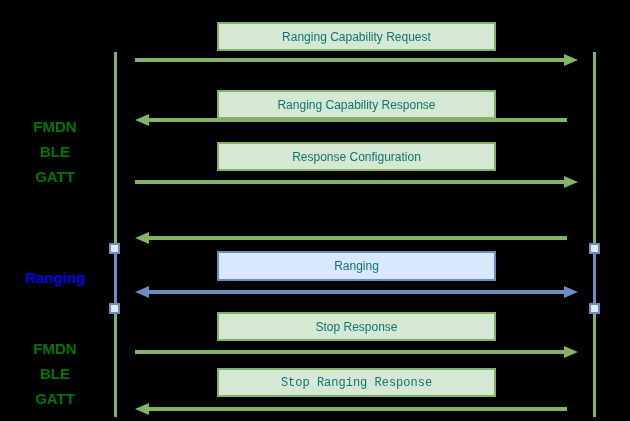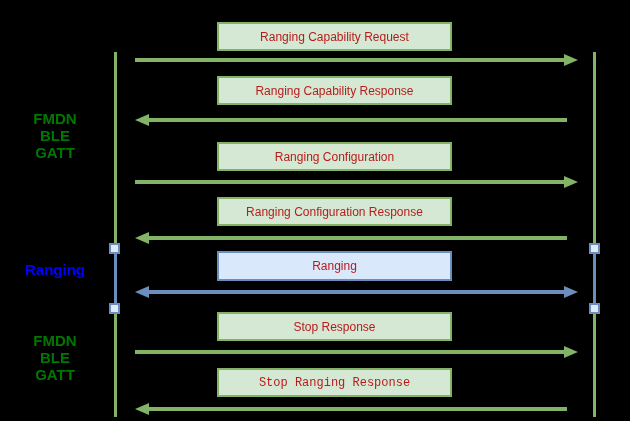--- a/index.html
+++ b/index.html
@@ -15,21 +15,21 @@
   
   .side-label {
     position: absolute;
     left: 10px;
     width: 90px;
     text-align: center;
     font-weight: bold;
     font-size: 15px;
     line-height: 17px;
   }
-  .side-label span { display: block; }
+  .side-label span { display: block; margin-top: 8px; }
   .side-label.green { color: #007700; }
   .side-label.blue  { color: #0000ff; }
   .sl-1 { top: 110px; }
   .sl-2 { top: 261px; }
   .sl-3 { top: 332px; }
 
   
   .lifeline {
     position: absolute;
     top: 52px;
@@ -60,34 +60,34 @@
   }
   .act.l { left: 109px; }
   .act.r { left: 589px; }
   .act.t { top: 243px; }
   .act.b { top: 303px; }
 
   
   .msg-box {
     position: absolute;
     left: 217px;
-    width: 235px;
+    width: 279px;
     height: 29px;
     box-sizing: border-box;
     border: 2px solid;
     display: flex;
     align-items: center;
     justify-content: center;
     font-size: 12px;
-    color: #b91c1c;
+    color: #0f766e;
   }
   .msg-box.green { background: #d5e8d4; border-color: #82b366; }
   .msg-box.blue  { background: #dae8fc; border-color: #6c8ebf; height: 30px; }
   .mb-1 { top: 22px; }
-  .mb-2 { top: 76px; }
+  .mb-2 { top: 90px; }
   .mb-3 { top: 142px; }
   .mb-4 { top: 197px; }
   .mb-5 { top: 251px; }
   .mb-6 { top: 312px; }
   .mb-7 { top: 368px; font-family: Liberation Mono, monospace; }
 
   
   .arrow { position: absolute; height: 4px; }
   .arrow.green { background: #82b366; }
   .arrow.blue  { background: #6c8ebf; }
@@ -159,27 +159,24 @@
     <span>Ranging Capability Request</span>
   </div>
   <div class="arrow green dir-right ar-1"></div>
 
   <div class="msg-box green mb-2">
     <span>Ranging Capability Response</span>
   </div>
   <div class="arrow green dir-left ar-2"></div>
 
   <div class="msg-box green mb-3">
-    <span>Ranging Configuration</span>
+    <span>Response Configuration</span>
   </div>
   <div class="arrow green dir-right ar-3"></div>
 
-  <div class="msg-box green mb-4">
-    <span>Ranging Configuration Response</span>
-  </div>
   <div class="arrow green dir-left ar-4"></div>
 
   <div class="msg-box blue mb-5">
     <span>Ranging</span>
   </div>
   <div class="arrow blue dir-both ar-5"></div>
 
   <div class="msg-box green mb-6">
     <span>Stop Response</span>
   </div>

